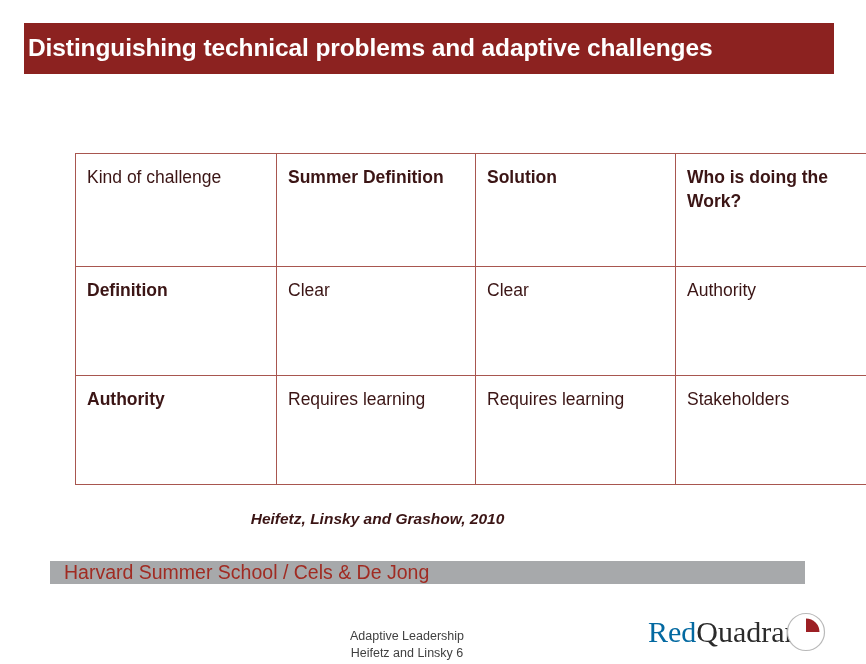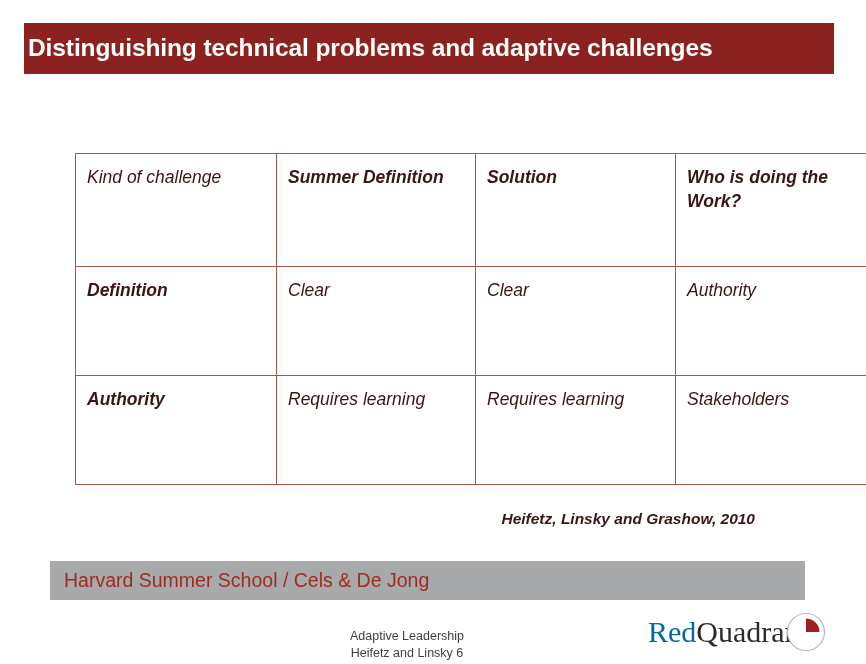--- a/index.html
+++ b/index.html
@@ -47,50 +47,49 @@
     table-layout: fixed;
   }
   #challenge-table td {
     border: 1.3px solid #a85game;
     border: 1.3px solid #a8564f;
     vertical-align: top;
     padding: 12px 10px 0 11px;
     font-size: 17.5px;
     line-height: 1.35;
     color: #3b1515;
-    font-style: italic;
   }
   #challenge-table tr.header-row td { height: 100px; }
   #challenge-table tr.body-row td  { height: 96px; }
   #challenge-table td.bold { font-weight: bold; }
   .col-0 { width: 179px; }
   .col-1 { width: 177px; }
   .col-2 { width: 178px; }
   .col-3 { width: 180px; }
 
   
   #citation {
     position: absolute;
     left: 0;
     top: 510px;
     width: 755px;
-    text-align: right;
+    text-align: center;
     font-style: italic;
     font-weight: bold;
     font-size: 15.5px;
     color: #3b1515;
   }
 
   
   #gray-banner {
     position: absolute;
     left: 50px;
     top: 561px;
     width: 755px;
-    height: 39px;
+    height: 23px;
     background: #a7a9ab;
     display: flex;
     align-items: center;
   }
   #gray-banner-text {
     padding-left: 14px;
     font-size: 19.5px;
     color: #a02b22;
     white-space: nowrap;
   }

